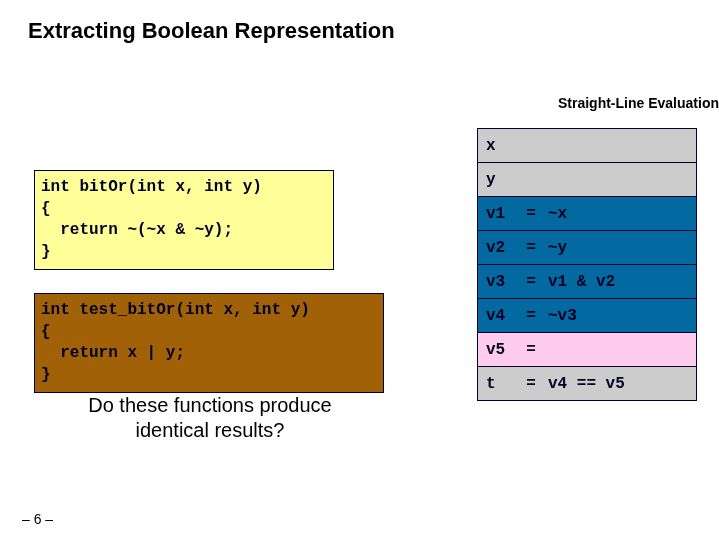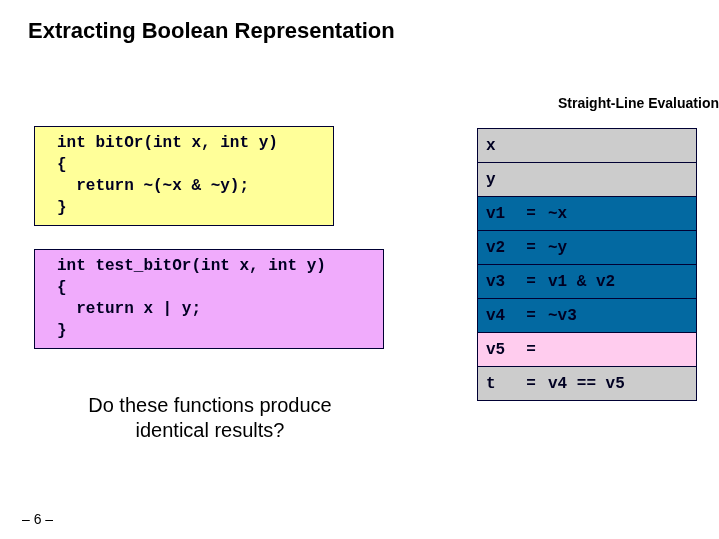--- a/index.html
+++ b/index.html
@@ -25,26 +25,27 @@
     font-weight: bold;
     color: #000;
   }
   .codebox {
     position: absolute;
     border: 1.5px solid #000033;
     font-family: "Courier New", Courier, monospace;
     font-size: 16px;
     font-weight: bold;
     color: #000022;
-    padding: 6px 22px;
+    padding: 6px 6px;
     white-space: pre;
     line-height: 1.35;
+    margin-top: 44px;
   }
   .codebox.yellow { background: #ffff99; left: 34px; top: 126px; width: 300px; }
-  .codebox.pink   { background: #f0abfc; left: 34px; top: 249px; width: 350px; }
+  .codebox.pink   { background: #a16207; left: 34px; top: 249px; width: 350px; }
   .question {
     position: absolute;
     left: 60px;
     top: 393px;
     width: 300px;
     text-align: center;
     font-size: 20px;
     font-weight: normal;
     color: #000;
     line-height: 1.25;

